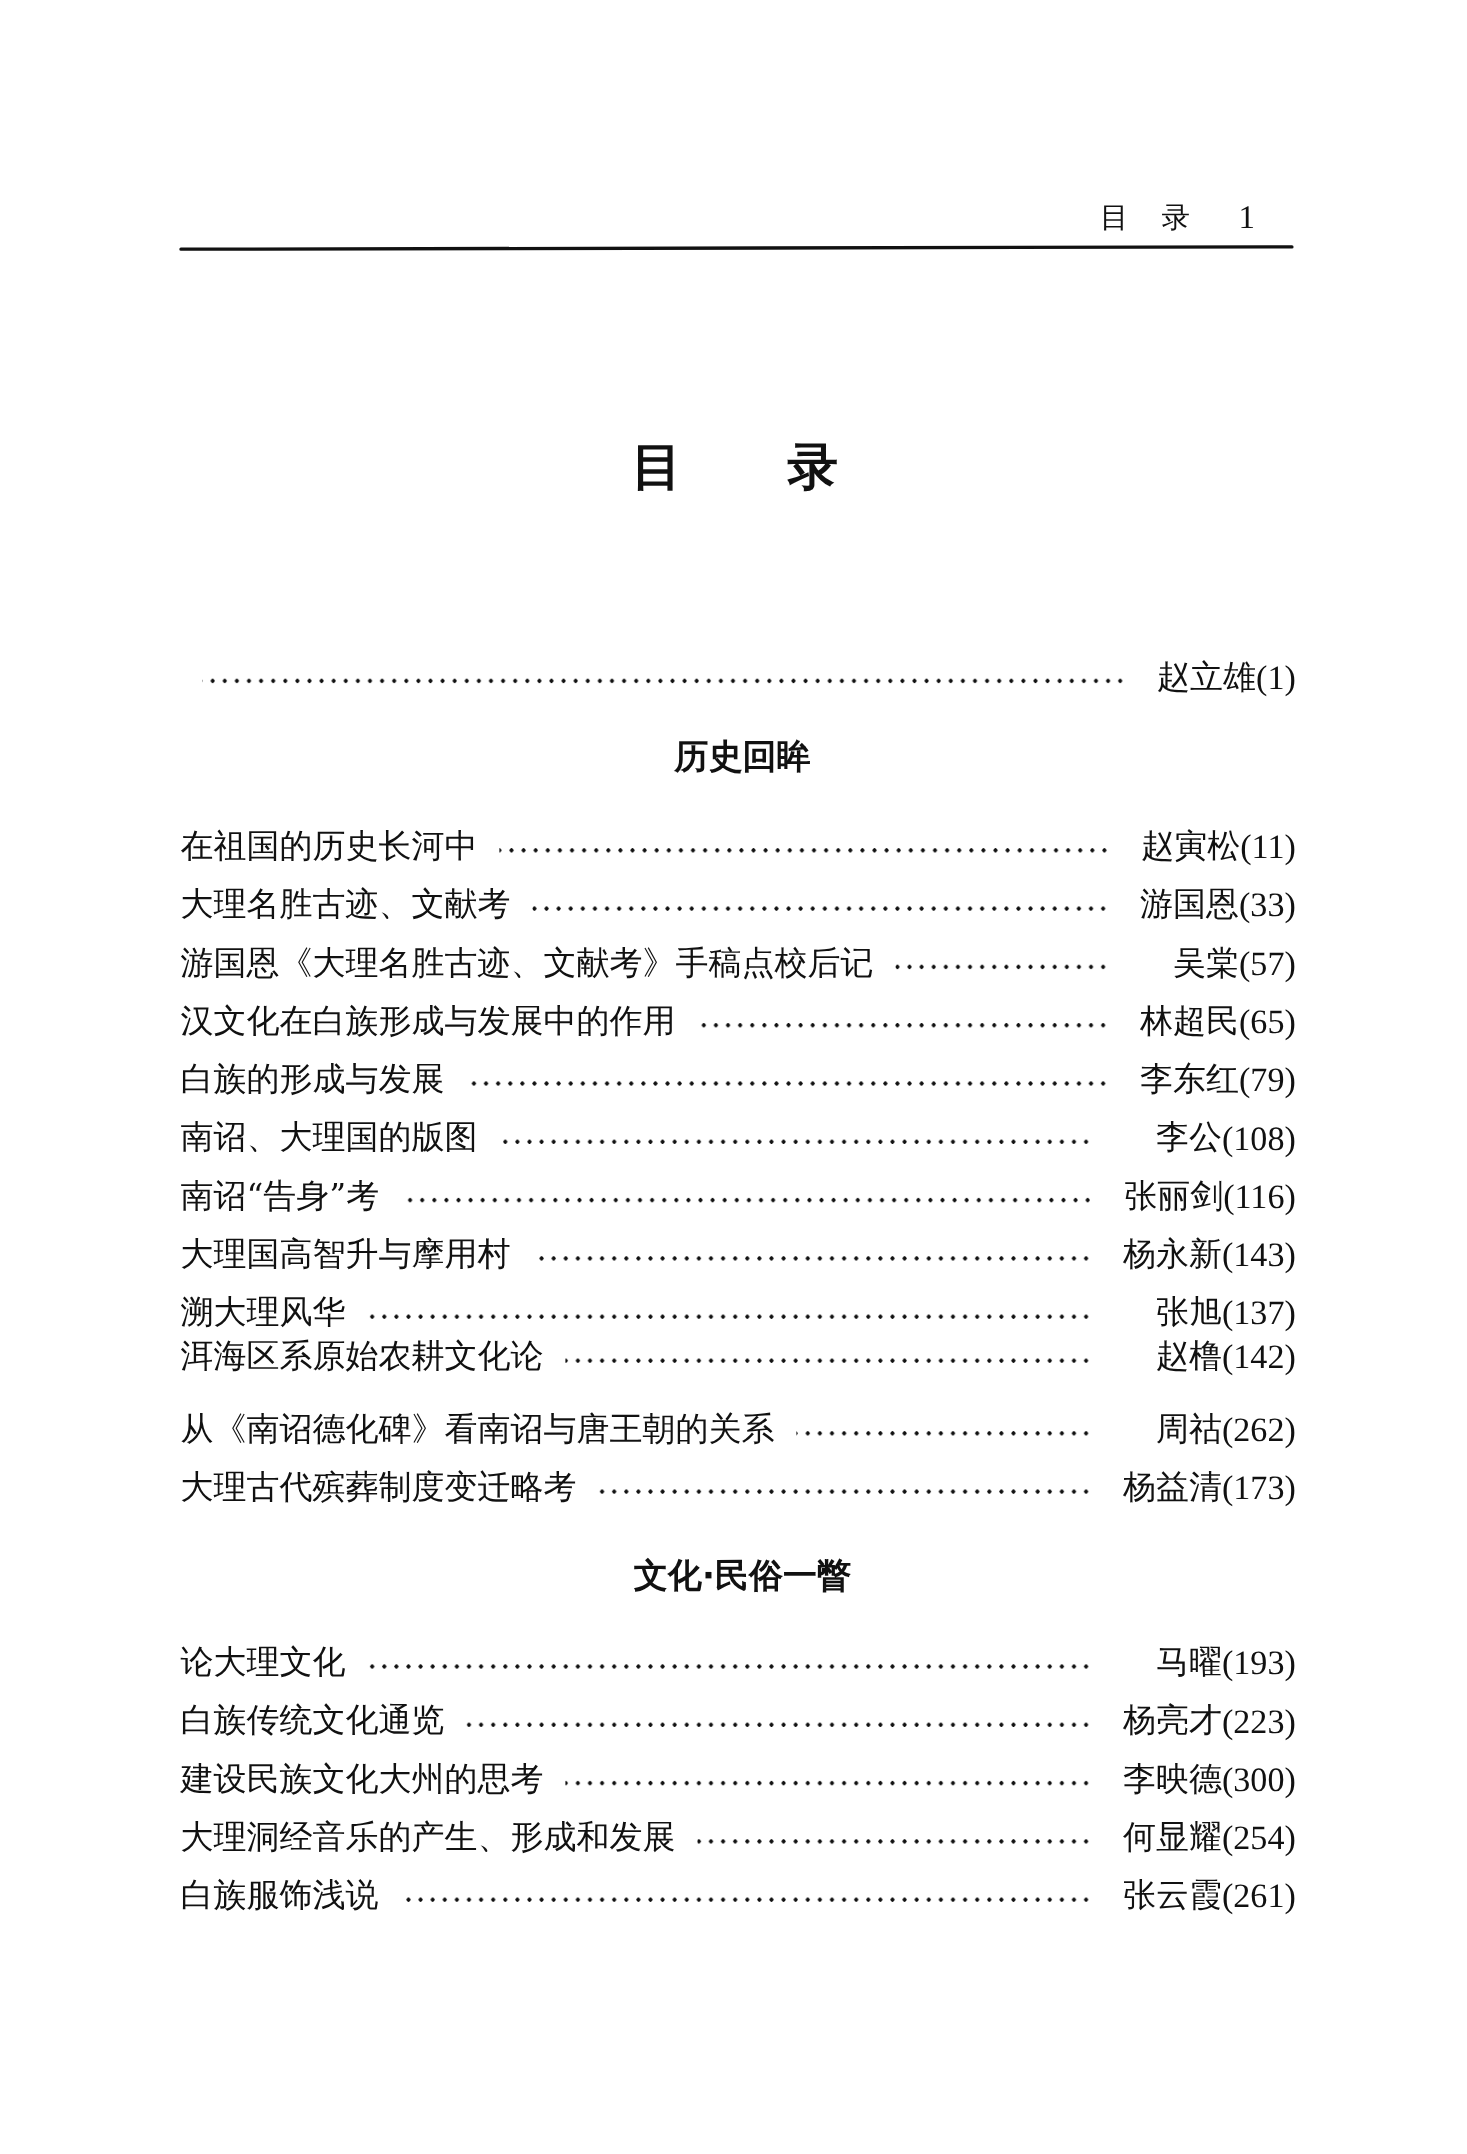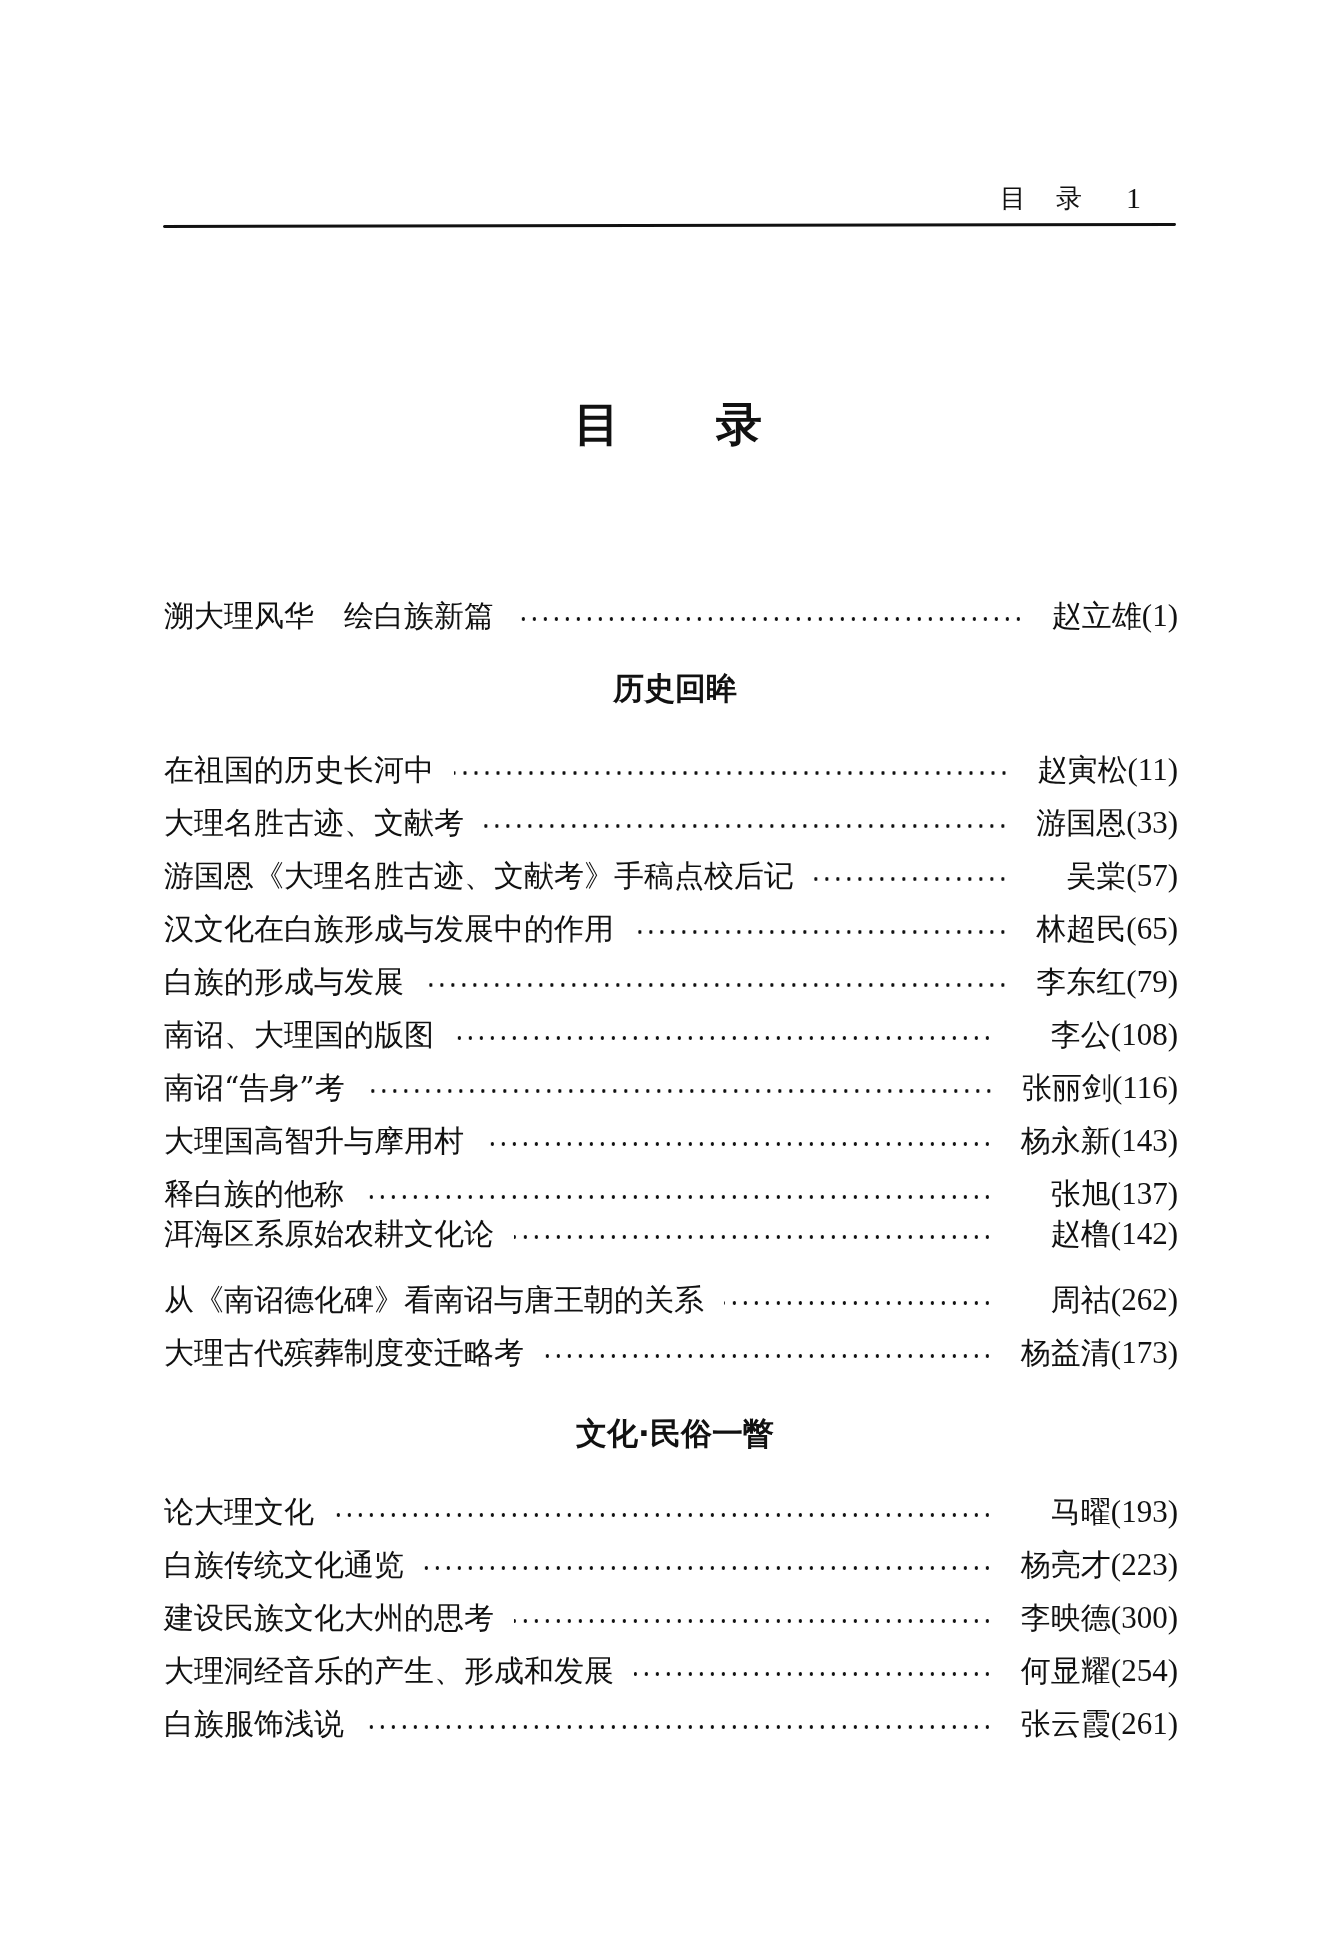--- a/index.html
+++ b/index.html
@@ -36,21 +36,20 @@
   <span class="rh-page" style="left:136px">1</span>
 </div>
 <div class="head-rule"></div>
 
 <div class="page-title">
   <span style="left:574px">目</span>
   <span style="left:716px">录</span>
 </div>
 
 <div class="toc-row" style="top:594px">
-  <span class="toc-title">溯大理风华　绘白族新篇</span>
   <span class="toc-leader"></span>
   <span class="toc-author">
       <span>赵立雄</span>
     </span>
   <span class="toc-page">(1)</span>
 </div>
 
 <div class="section-head" style="top:668px">历史回眸</div>
 
 <div class="toc-row" style="top:748px">
@@ -113,21 +112,21 @@
 </div>
 <div class="toc-row" style="top:1119px">
   <span class="toc-title">大理国高智升与摩用村</span>
   <span class="toc-leader"></span>
   <span class="toc-author">
       <span>杨永新</span>
     </span>
   <span class="toc-page">(143)</span>
 </div>
 <div class="toc-row" style="top:1172px">
-  <span class="toc-title">释白族的他称</span>
+  <span class="toc-title">溯大理风华</span>
   <span class="toc-leader"></span>
   <span class="toc-author">
       <span>张</span>
       <span>旭</span>
     </span>
   <span class="toc-page">(137)</span>
 </div>
 <div class="toc-row" style="top:1212px">
   <span class="toc-title">洱海区系原始农耕文化论</span>
   <span class="toc-leader"></span>

